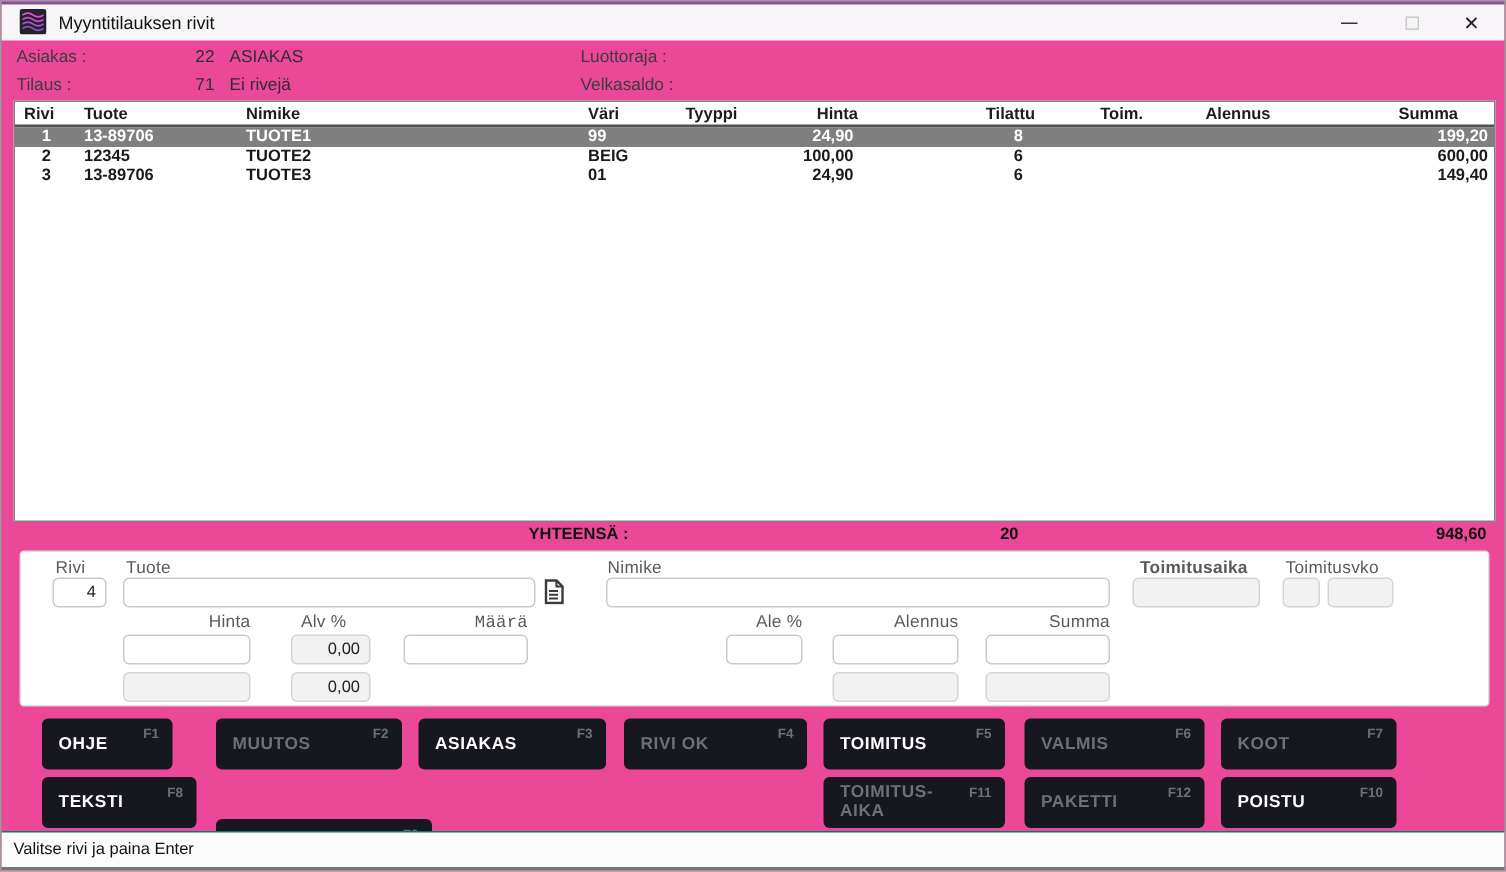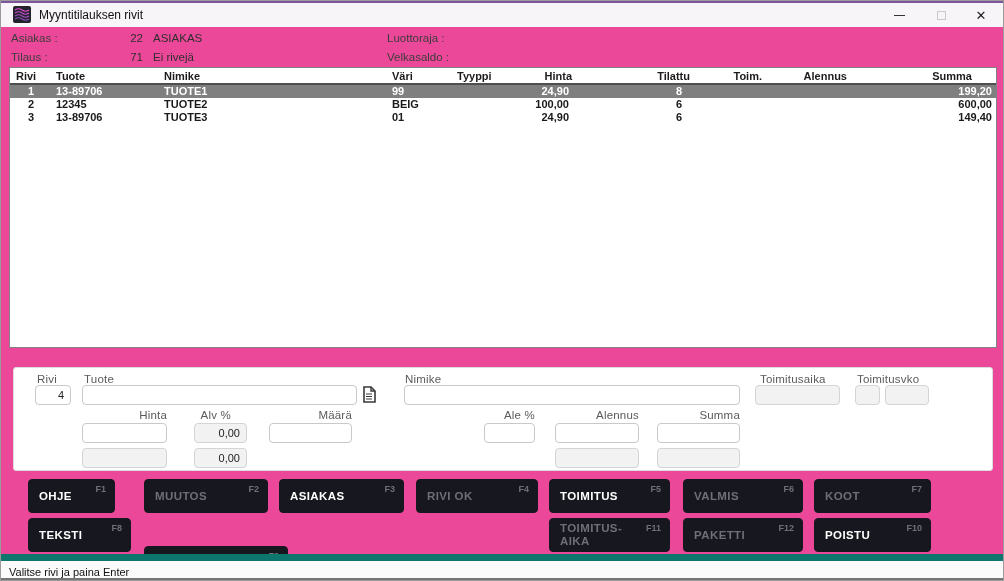--- a/index.html
+++ b/index.html
@@ -56,21 +56,21 @@
   
   .btn { position:absolute; height:34px; background:#17171f; border:1px solid #17171f; border-radius:4px;
          color:#fff; text-align:left; cursor:pointer; }
   .btn .lbl { position:absolute; left:10px; top:0; bottom:0; display:flex; align-items:center;
               font-size:11.5px; font-weight:800; letter-spacing:.4px; line-height:13px; text-align:left; }
   .btn .fk { position:absolute; top:4px; right:8px; font-size:9px; font-weight:600; color:#6f6f78; }
   .btn.disabled .lbl { color:#6f6f78; }
 
   
   .statusbar { position:absolute; left:0; top:553px; width:100%; height:24px; background:#fbfbfb;
-               border-top:7px solid #0f766e; font-size:11px; color:#111; line-height:23px; padding-left:8px; }
+               border-top:1px solid #0f766e; font-size:11px; color:#111; line-height:23px; padding-left:8px; }
   .bottomedge { position:absolute; left:0; top:577px; width:100%; height:4px; background:#757575; }
 </style>
 </head>
 <body>
 
 <div class="window">
   <div class="topstripe"></div>
 
   <div class="titlebar">
     <span class="app-icon">
@@ -147,44 +147,49 @@
       <div class="c3">01</div>
       <div class="c4"></div>
       <div class="c5">24,90</div>
       <div class="c6">6</div>
       <div class="c7"></div>
       <div class="c8"></div>
       <div class="c9">149,40</div>
     </div>
   </div>
 
+  <div class="totals">
+    <div class="tot-label">YHTEENSÄ :</div>
+    <div class="tot-tilattu">20</div>
+    <div class="tot-summa">948,60</div>
+  </div>
 
   <div class="panel">
     <span class="flabel" style="left:23px; top:5px;">Rivi</span>
     <input class="fin num" style="left: 21px; top: 17px; width: 36px;" value="4">
     <span class="flabel" style="left:70px; top:5px;">Tuote</span>
     <input class="fin" style="left: 68px; top: 17px; width: 275px;" value="">
     <span class="doc-icon">
       <svg width="14" height="17" viewBox="0 0 14 17">
         <path d="M2 1 h7 l4 4 v11 h-11 z" fill="#fff" stroke="#3a3a3a" stroke-width="1.6"></path>
         <path d="M9 1 v4 h4" fill="none" stroke="#3a3a3a" stroke-width="1.4"></path>
         <path d="M4 8 h6 M4 10.5 h6 M4 13 h6" stroke="#3a3a3a" stroke-width="1.2"></path>
       </svg>
     </span>
     <span class="flabel" style="left:391px; top:5px;">Nimike</span>
     <input class="fin" style="left: 390px; top: 17px; width: 336px;" value="">
-    <span class="flabel" style="left:746px; top:5px;">Toimitusaika</span>
+    <span class="flabel" style="left:746px; top:5px;font-weight:bold;">Toimitusaika</span>
     <input class="fin gray" style="left: 741px; top: 17px; width: 85px;" value="">
     <span class="flabel" style="left:843px; top:5px;">Toimitusvko</span>
     <input class="fin gray" style="left: 841px; top: 17px; width: 25px; padding: 0px 3px;" value="">
     <input class="fin gray" style="left: 871px; top: 17px; width: 44px;" value="">
 
     <span class="flabel" style="left:68px; top:41px; width:85px; text-align:right; position:absolute;">Hinta</span>
     <span class="flabel" style="left:164px; top:41px; width:53px; text-align:right; position:absolute;">Alv %</span>
-    <span class="flabel" style="left:255px; top:41px; width:83px; text-align:right; position:absolute;">Määrä</span>
+    <span class="flabel" style="left:255px; top:41px; width:83px; text-align:right; position:absolute;font-family:Liberation Mono, monospace;">Määrä</span>
     <span class="flabel" style="left:470px; top:41px; width:51px; text-align:right; position:absolute;">Ale %</span>
     <span class="flabel" style="left:541px; top:41px; width:84px; text-align:right; position:absolute;">Alennus</span>
     <span class="flabel" style="left:643px; top:41px; width:83px; text-align:right; position:absolute;">Summa</span>
 
     <input class="fin" style="left: 68px; top: 55px; width: 85px;" value="">
     <input class="fin gray num" style="left: 180px; top: 55px; width: 53px;" value="0,00">
     <input class="fin" style="left: 255px; top: 55px; width: 83px;" value="">
     <input class="fin" style="left: 470px; top: 55px; width: 51px;" value="">
     <input class="fin" style="left: 541px; top: 55px; width: 84px;" value="">
     <input class="fin" style="left: 643px; top: 55px; width: 83px;" value="">

